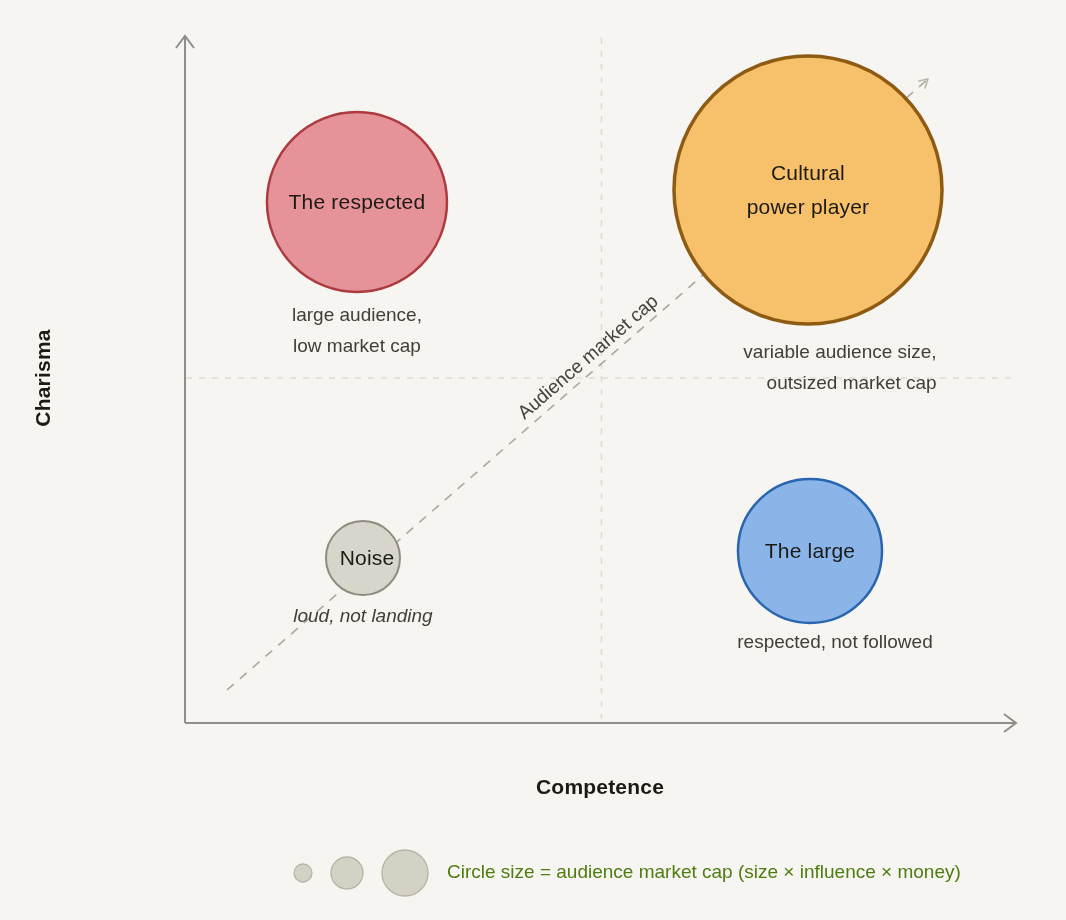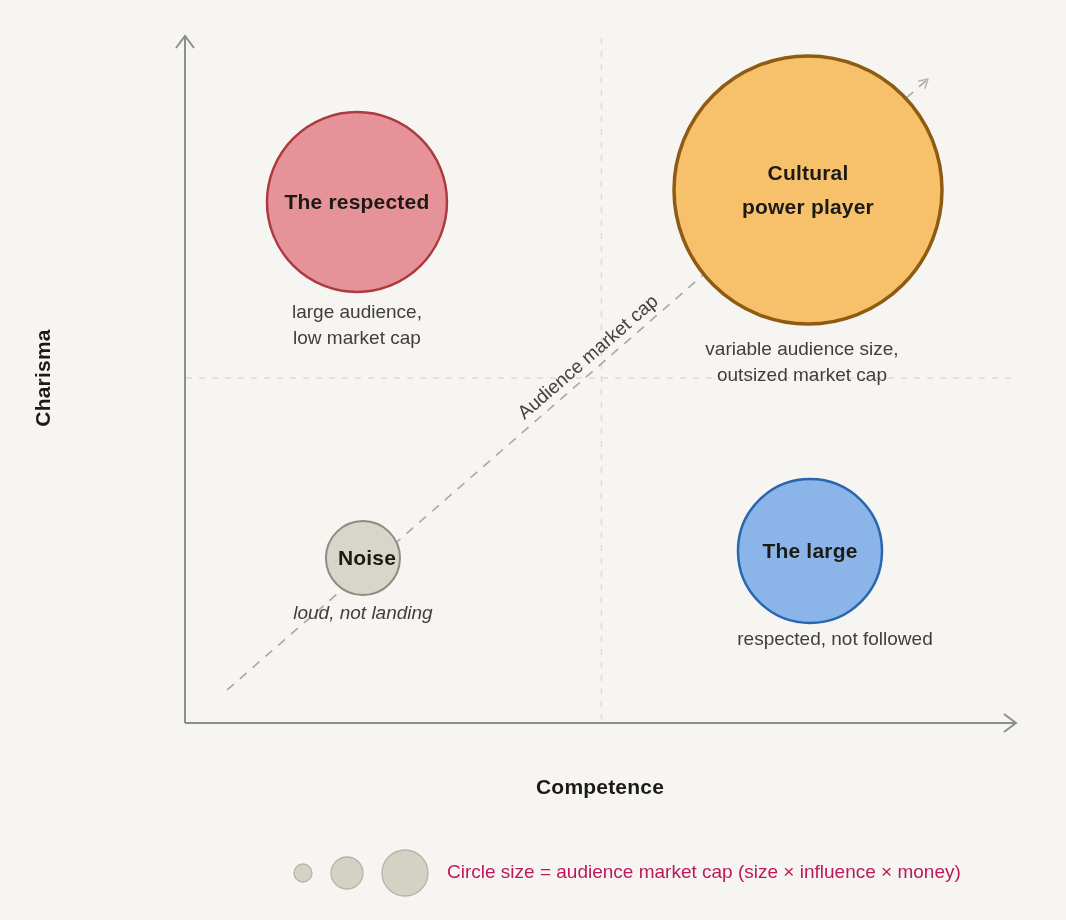--- a/index.html
+++ b/index.html
@@ -12,32 +12,32 @@
     position:relative;width:1066px;height:920px;overflow:hidden;
     background:#F6F5F1;
   }
   .canvas svg{position:absolute;left:0;top:0;}
   .abs{position:absolute;}
   .axis-label{
     font-size:21px;font-weight:600;color:#1B1A15;letter-spacing:.2px;
     white-space:nowrap;
   }
   .bubble-label{
-    font-size:21px;font-weight:700;color:#1B1A15;text-align:center;
+    font-size:21px;font-weight:400;color:#1B1A15;text-align:center;
     white-space:pre-line;line-height:1.6;letter-spacing:.2px;
   }
   .bubble-caption{
     font-size:19px;font-weight:400;color:#403E39;text-align:center;
-    white-space:pre-line;line-height:26px;
+    white-space:pre-line;line-height:31px;
   }
   .trend-label{
     font-size:19px;font-weight:400;color:#45433E;white-space:nowrap;
   }
   .legend-text{
-    font-size:19px;font-weight:400;color:#be185d;white-space:nowrap;
+    font-size:19px;font-weight:400;color:#4d7c0f;white-space:nowrap;
   }
 </style>
 </head>
 <body>
 
 <div class="canvas">
 
   <svg id="plot" width="1066" height="920" viewBox="0 0 1066 920">
       <line x1="601.5" y1="38" x2="601.5" y2="719" stroke="#DEDCD5" stroke-width="1.5" stroke-dasharray="6 7"></line>
       <line x1="186" y1="378" x2="1015" y2="378" stroke="#DEDCD5" stroke-width="1.5" stroke-dasharray="6 7"></line>
@@ -63,21 +63,21 @@
     <div class="abs axis-label" style="left:600px;top:787px;transform:translate(-50%,-50%);">Competence</div>
 
     <div class="abs trend-label" id="trend-label" style="left: 588.021px; top: 356.984px; transform: translate(-50%, -50%) rotate(-41deg);">Audience market cap</div>
 
     <div class="abs legend-text" style="left:447px;top:872px;transform:translateY(-50%);">Circle size = audience market cap (size × influence × money)</div>
   <div class="abs bubble-label" style="left: 356.974px; top: 201.978px; transform: translate(-50%, -50%);">The respected</div>
       <div class="abs bubble-caption" style="left: 356.974px; top: 298.978px; transform: translateX(-50%);">large audience,
 low market cap</div>
       <div class="abs bubble-label" style="left: 808.002px; top: 190.006px; transform: translate(-50%, -50%);">Cultural
 power player</div>
-      <div class="abs bubble-caption" style="left: 802px; top: 336.006px; transform: translateX(-50%);">variable audience size,
+      <div class="abs bubble-caption" style="left: 840px; top: 336.006px; transform: translateX(-50%); text-align: right;">variable audience size,
 outsized market cap</div>
       <div class="abs bubble-label" style="left: 367px; top: 558.018px; transform: translate(-50%, -50%);">Noise</div>
       <div class="abs bubble-caption" style="left: 362.965px; top: 600.018px; transform: translateX(-50%); font-style: italic;">loud, not landing</div>
       <div class="abs bubble-label" style="left: 809.998px; top: 551px; transform: translate(-50%, -50%);">The large</div>
       <div class="abs bubble-caption" style="left: 835px; top: 626px; transform: translateX(-50%);">respected, not followed</div>
     </div>
 
 </div>
 
 </body></html>

